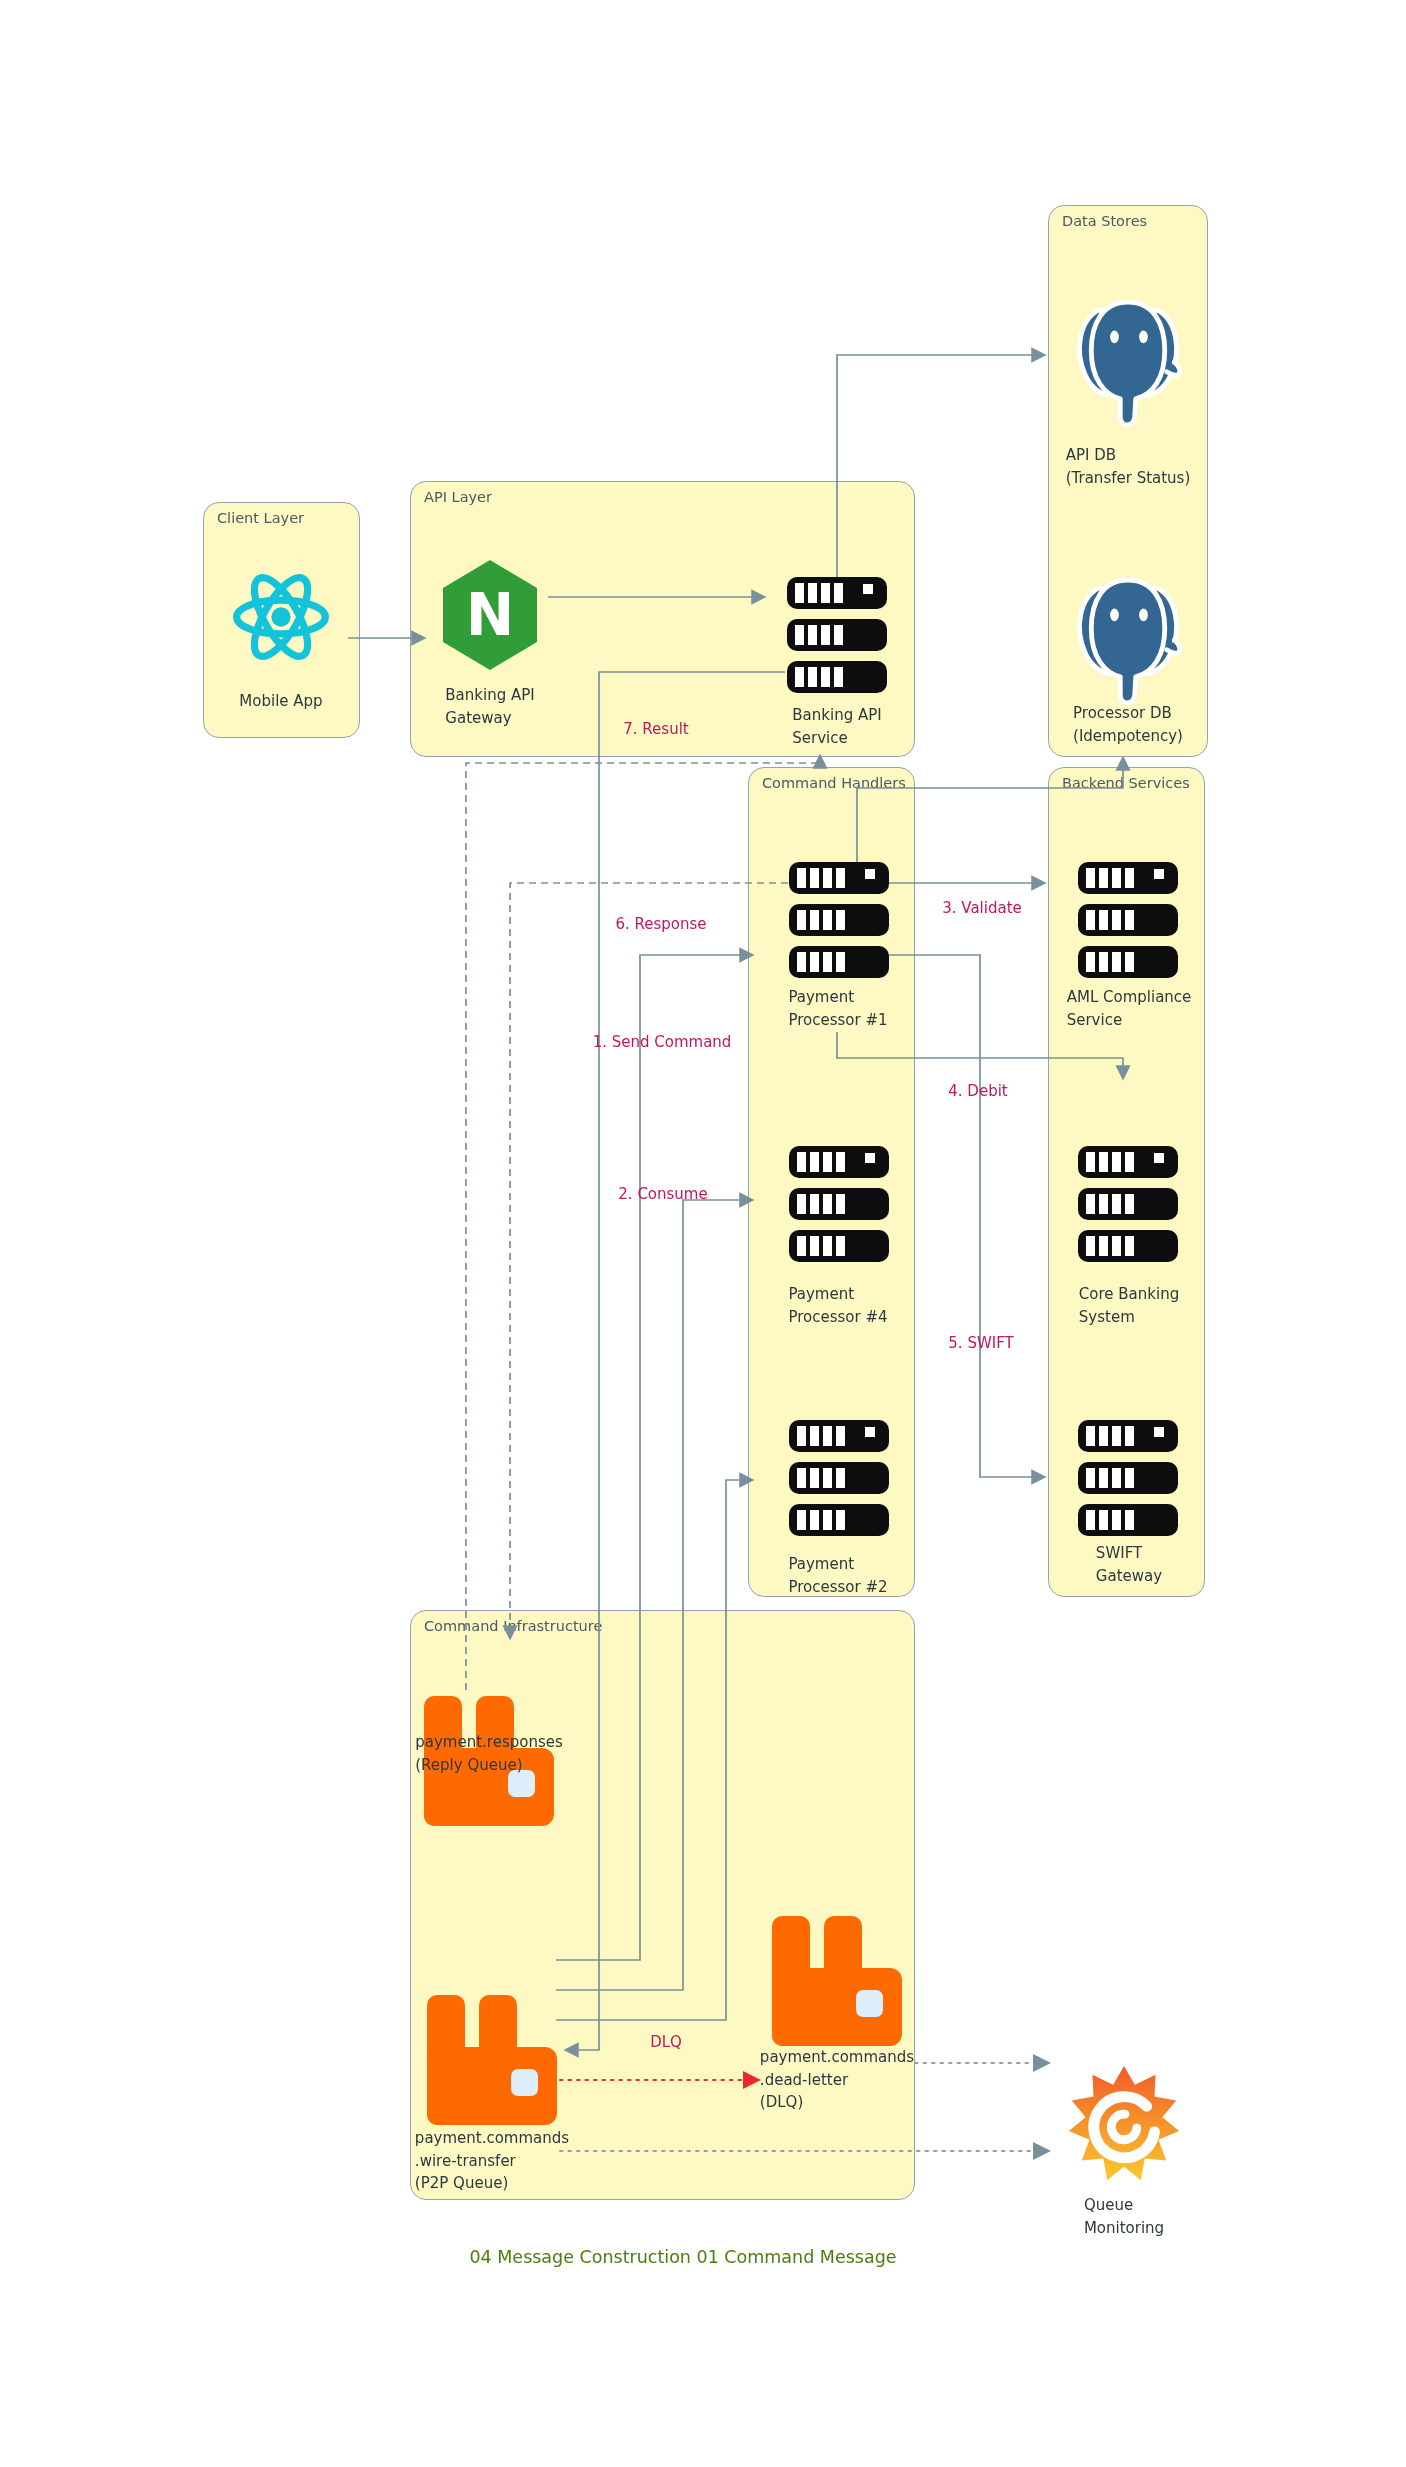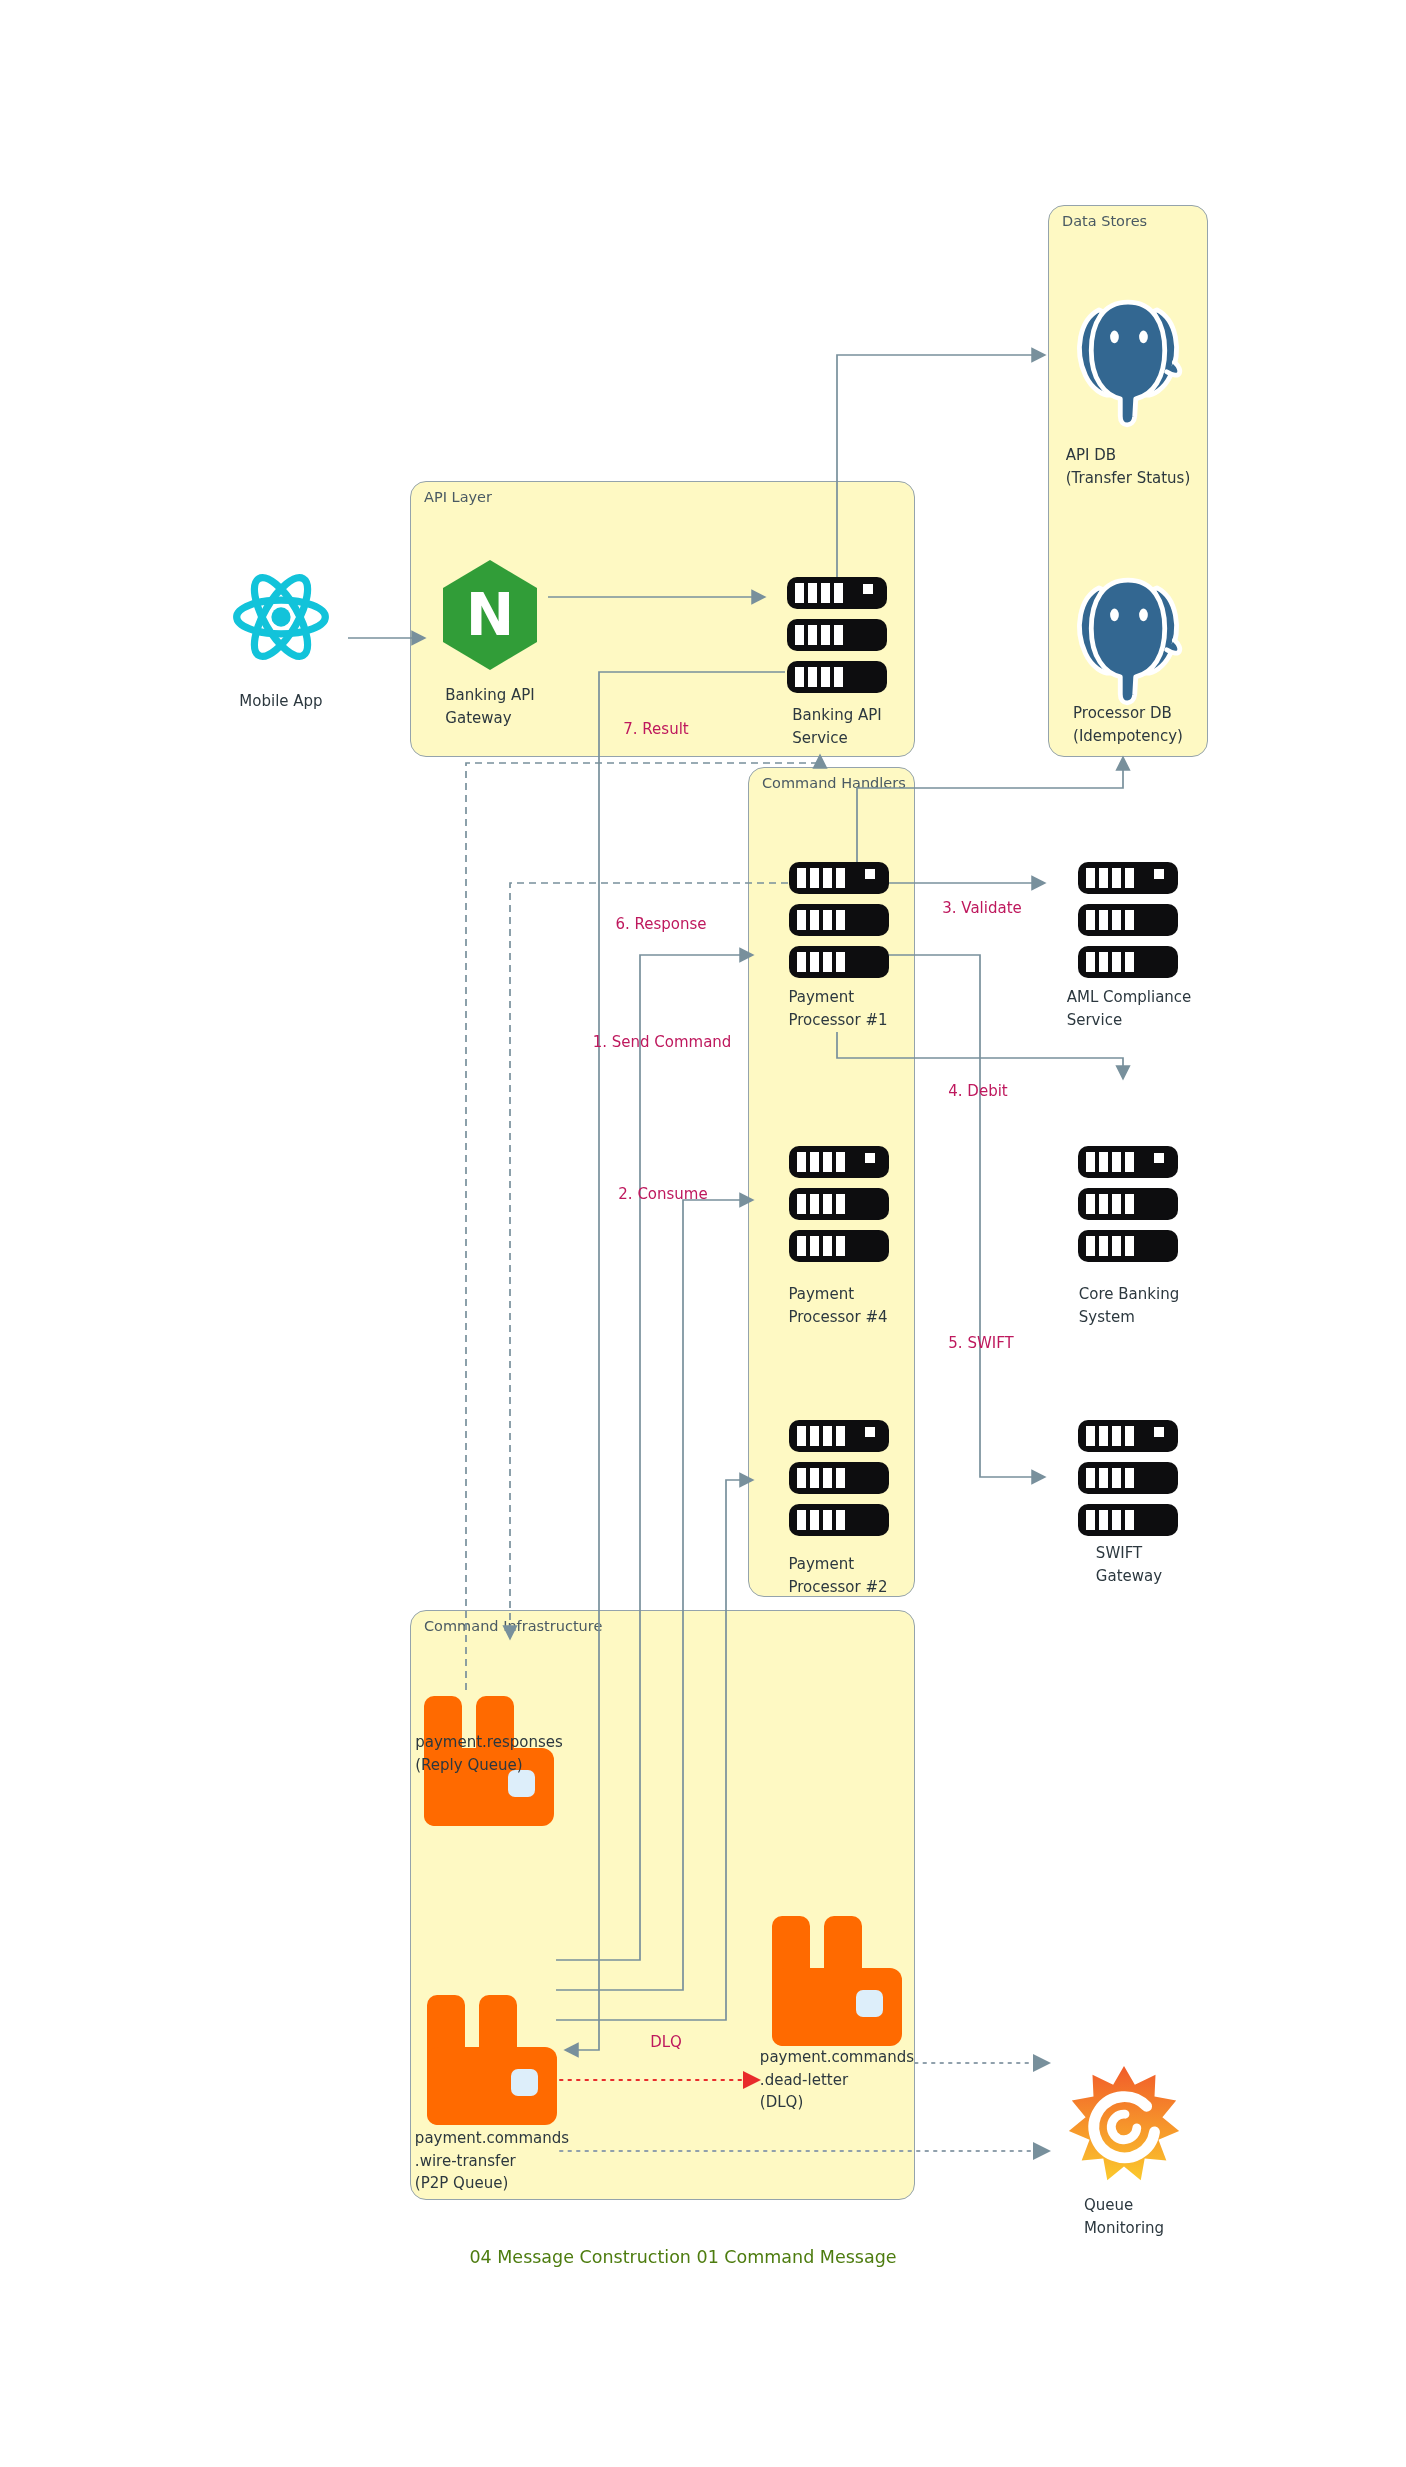--- a/index.html
+++ b/index.html
@@ -72,28 +72,34 @@
       </symbol>
       <marker id="arr-grey" markerWidth="9" markerHeight="9" refX="7.5" refY="4.5" orient="auto">
         <path d="M0,0 L9,4.5 L0,9 Z" fill="#78909c"></path>
       </marker>
       <marker id="arr-red" markerWidth="9" markerHeight="9" refX="7.5" refY="4.5" orient="auto">
         <path d="M0,0 L9,4.5 L0,9 Z" fill="#e82c2c"></path>
       </marker>
     </defs>
   </svg>
 
+  <div class="group" style="left:203px;top:502px;width:157px;height:236px">
+    <div class="group-label">Client Layer</div>
+  </div>
   <div class="group" style="left:410px;top:481px;width:505px;height:276px">
     <div class="group-label">API Layer</div>
   </div>
   <div class="group" style="left:1048px;top:205px;width:160px;height:552px">
     <div class="group-label">Data Stores</div>
   </div>
   <div class="group" style="left:748px;top:767px;width:167px;height:830px">
     <div class="group-label">Command Handlers</div>
+  </div>
+  <div class="group" style="left:1048px;top:767px;width:157px;height:830px">
+    <div class="group-label">Backend Services</div>
   </div>
   <div class="group" style="left:410px;top:1610px;width:505px;height:590px">
     <div class="group-label">Command Infrastructure</div>
   </div>
 
   <svg class="edges">
     <g fill="none" stroke="#78909c" stroke-width="1.7">
       <path d="M348 638 H424" marker-end="url(#arr-grey)"></path>
       <path d="M548 597 H764" marker-end="url(#arr-grey)"></path>
       <path d="M837 577 V355 H1044" marker-end="url(#arr-grey)"></path>

